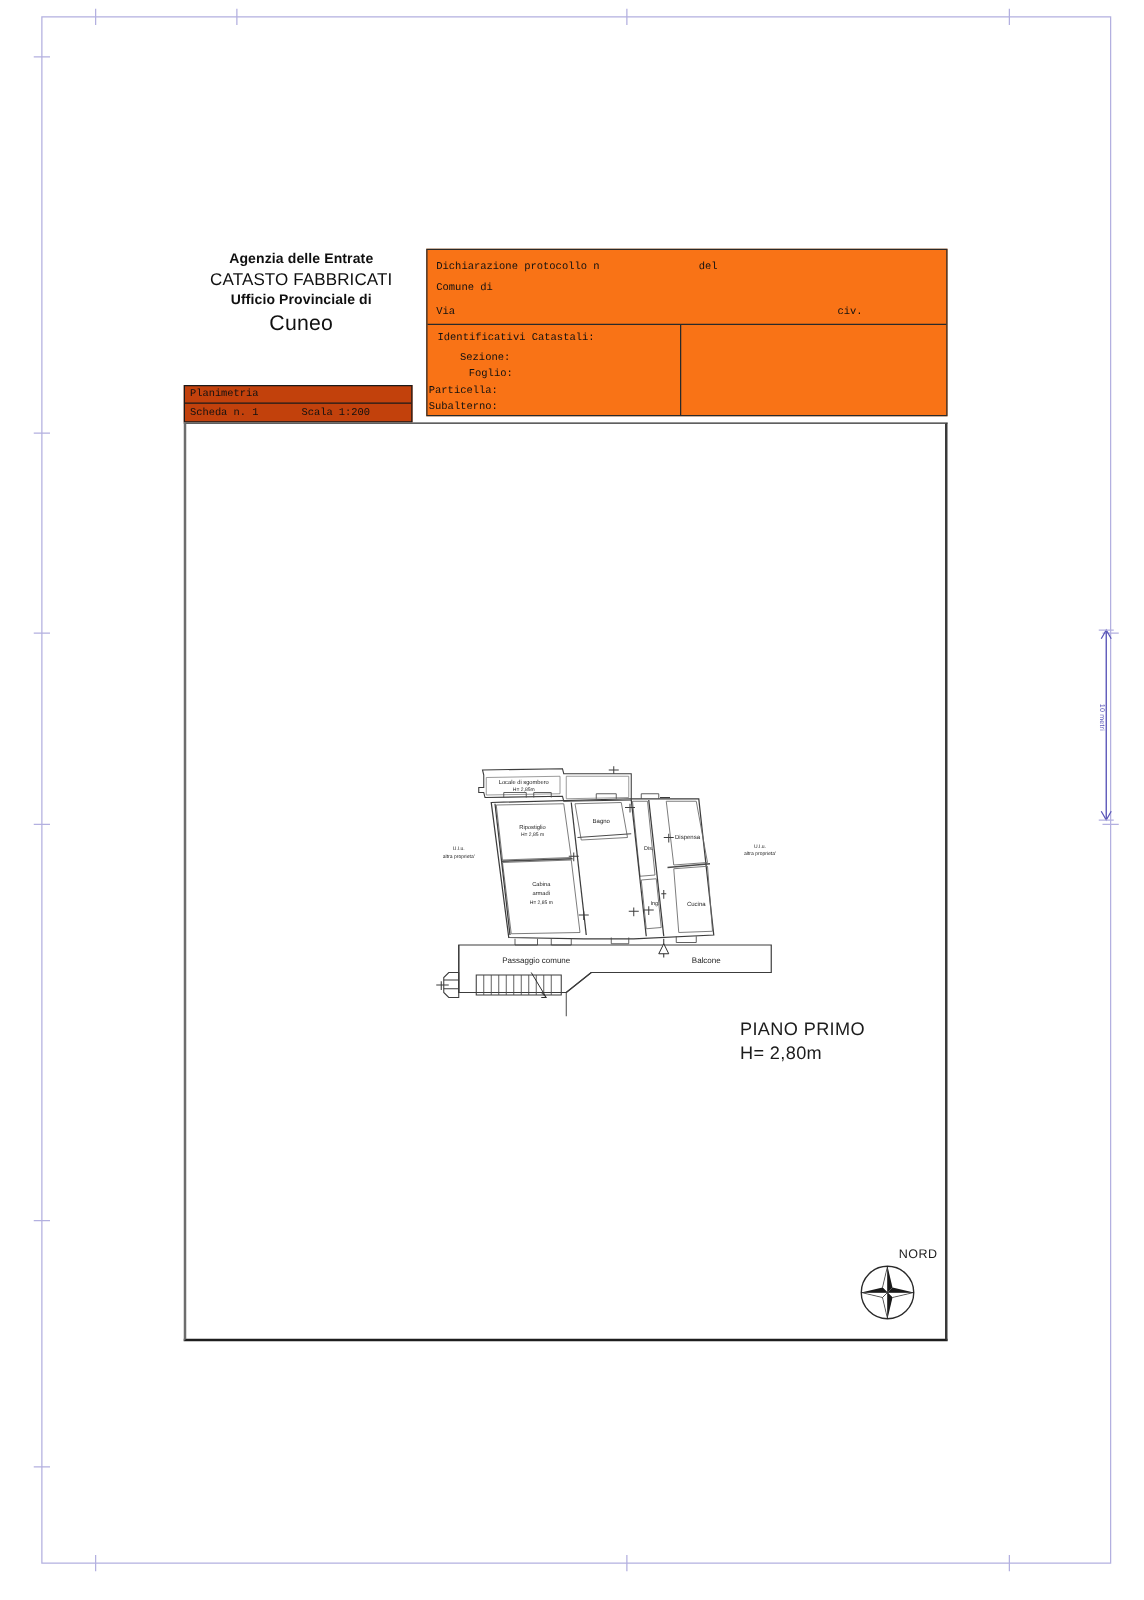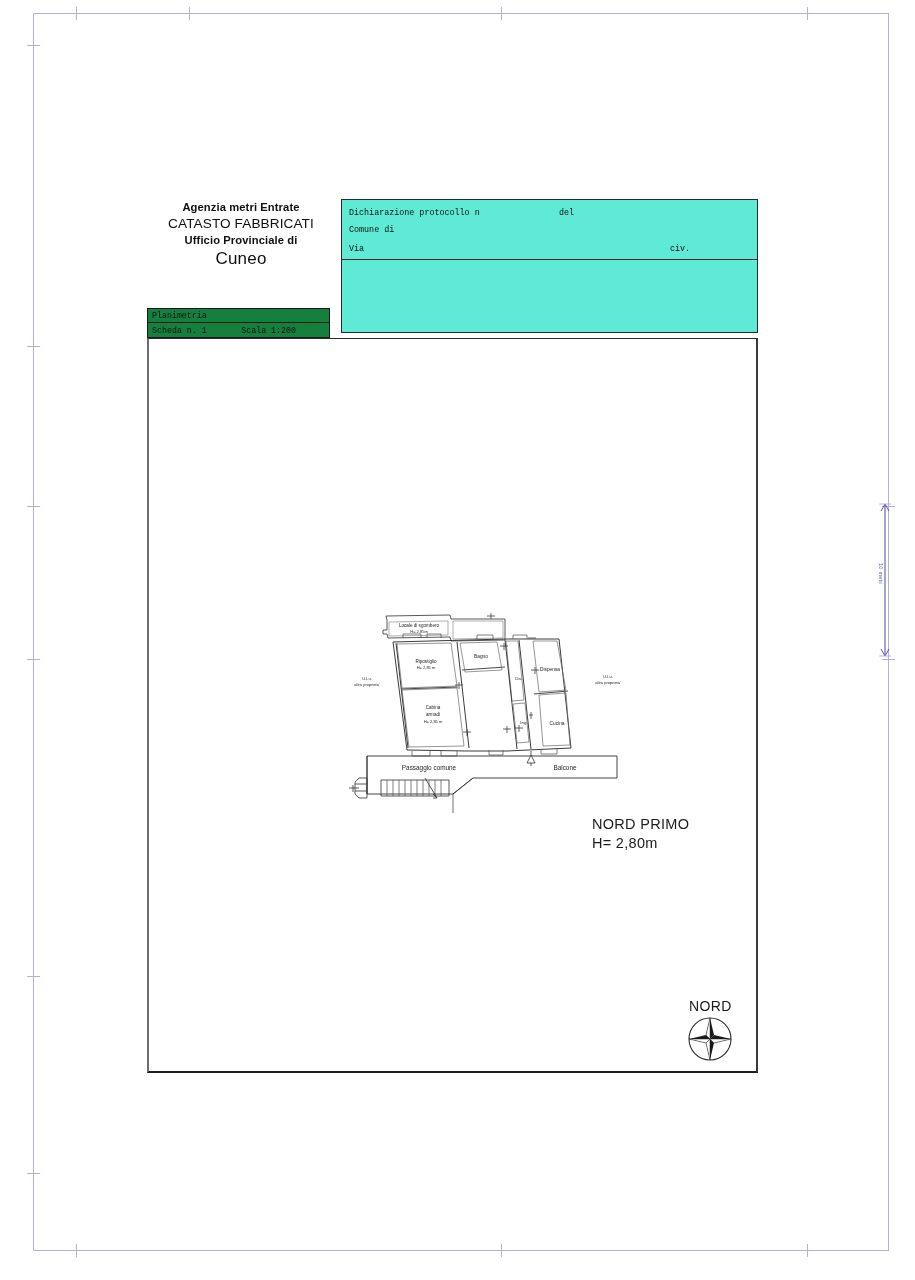--- a/index.html
+++ b/index.html
@@ -46,21 +46,21 @@
   
   #planimetria-box {
     position: absolute;
     left: 147px; top: 308px;
     width: 183px; height: 30px;
     border: 1.3px solid #1a1a1a;
     box-sizing: border-box;
     font-family: "Liberation Mono", monospace;
     font-size: 8.3px;
     color: #111;
-    background: #15803d;
+    background: #c2410c;
   }
   #planimetria-box .row {
     height: 14px;
     display: flex;
     align-items: center;
     box-sizing: border-box;
     padding-left: 4px;
   }
   #planimetria-box .row.top { border-bottom: 1.1px solid #1a1a1a; }
   #planimetria-box .scala { margin-left: auto; padding-right: 33px; }
@@ -68,21 +68,21 @@
   
   #proto-table {
     position: absolute;
     left: 341px; top: 199px;
     width: 417px; height: 134px;
     border: 1.2px solid #2a2a2a;
     box-sizing: border-box;
     font-family: "Liberation Mono", monospace;
     font-size: 8.4px;
     color: #111;
-    background: #5eead4;
+    background: #f97316;
   }
   #proto-upper {
     height: 60px;
     box-sizing: border-box;
     border-bottom: 1.2px solid #2a2a2a;
     position: relative;
   }
   #proto-upper .pl { position: absolute; white-space: pre; }
   #proto-lower { display: flex; height: 72px; }
   #proto-lower .cell {
@@ -127,25 +127,26 @@
     letter-spacing: .3px;
   }
 
   
   #nord-block {
     position: absolute;
     left: 686px; top: 998px;
     width: 56px;
   }
   #nord-block .cap {
-    font-size: 14px;
+    font-size: 10px;
     color: #1c1c1c;
     letter-spacing: .4px;
     margin-bottom: 1px;
     padding-left: 3px;
+    margin-left: 30px;
   }
 
   
   #scalebar {
     position: absolute;
     left: 877px; top: 500px;
     width: 16px; height: 160px;
   }
   #scalebar .lbl {
     position: absolute;
@@ -173,21 +174,21 @@
   <div class="reg-tick v" style="left:42px;  top:-7px;"></div>
   <div class="reg-tick v" style="left:155px; top:-7px;"></div>
   <div class="reg-tick v" style="left:467px; top:-7px;"></div>
   <div class="reg-tick v" style="left:773px; top:-7px;"></div>
   <div class="reg-tick v" style="left:42px;  bottom:-7px;"></div>
   <div class="reg-tick v" style="left:467px; bottom:-7px;"></div>
   <div class="reg-tick v" style="left:773px; bottom:-7px;"></div>
 </div>
 
 <div id="agency-title">
-  <div class="ln1">Agenzia metri Entrate</div>
+  <div class="ln1">Agenzia delle Entrate</div>
   <div class="ln2">CATASTO FABBRICATI</div>
   <div class="ln3">Ufficio Provinciale di</div>
   <div class="ln4">Cuneo</div>
 </div>
 
 <div id="planimetria-box">
   <div class="row top">
     <span>Planimetria</span>
   </div>
   <div class="row">
@@ -198,20 +199,27 @@
 
 <div id="proto-table">
   <div id="proto-upper">
     <span class="pl" style="left:7px;  top:8px;">Dichiarazione protocollo n</span>
     <span class="pl" style="left:217px;top:8px;">del</span>
     <span class="pl" style="left:7px;  top:25px;font-family:Liberation Mono, monospace;">Comune di</span>
     <span class="pl" style="left:7px;  top:44px;text-align:right;">Via</span>
     <span class="pl" style="left:328px;top:44px;text-align:center;">civ.</span>
   </div>
   <div id="proto-lower">
+    <div class="cell left">
+      <span class="pl" style="left:8px; top:5px;">Identificativi Catastali:</span>
+      <span class="pl" style="left:26px;top:21px;">Sezione:</span>
+      <span class="pl" style="left:33px;top:34px;">Foglio:</span>
+      <span class="pl" style="left:1px; top:47px;">Particella:</span>
+      <span class="pl" style="left:1px; top:60px;">Subalterno:</span>
+    </div>
   </div>
 </div>
 
 <div id="draw-frame"></div>
 
 <svg id="floorplan" viewBox="0 0 300 212">
   <g fill="none" stroke="#3c3c3c" stroke-width="0.85" stroke-linejoin="miter">
 
     <g stroke="#3c3c3c">
       <path d="M 42,12 L 41,8 L 105,7 L 106,11 L 160,11 L 160,32 L 106,33 L 105,29 L 43,30 L 42,26 L 38,26 L 38,22 L 42,22 Z"></path>
@@ -335,21 +343,21 @@
     <text x="22" y="78" font-size="4.0">altra proprieta'</text>
     <text x="263" y="70" font-size="4.0">U.I.u.</text>
     <text x="263" y="76" font-size="4.0">altra proprieta'</text>
 
     <text x="84" y="162" font-size="6.4">Passaggio comune</text>
     <text x="220" y="162" font-size="6.4">Balcone</text>
   </g>
 </svg>
 
 <div id="piano-label">
-  <div>NORD PRIMO</div>
+  <div>PIANO PRIMO</div>
   <div>H= 2,80m</div>
 </div>
 
 <div id="nord-block">
   <div class="cap">NORD</div>
   <svg width="48" height="48" viewBox="0 0 48 48">
     <circle cx="24" cy="24" r="21" fill="none" stroke="#2a2a2a" stroke-width="1.1"></circle>
     <path d="M 24,3 L 28,20 L 24,24 L 20,20 Z" fill="#1a1a1a"></path>
     <path d="M 24,45 L 28,28 L 24,24 L 20,28 Z" fill="#1a1a1a"></path>
     <path d="M 3,24 L 20,28 L 24,24 L 20,20 Z" fill="#1a1a1a"></path>

